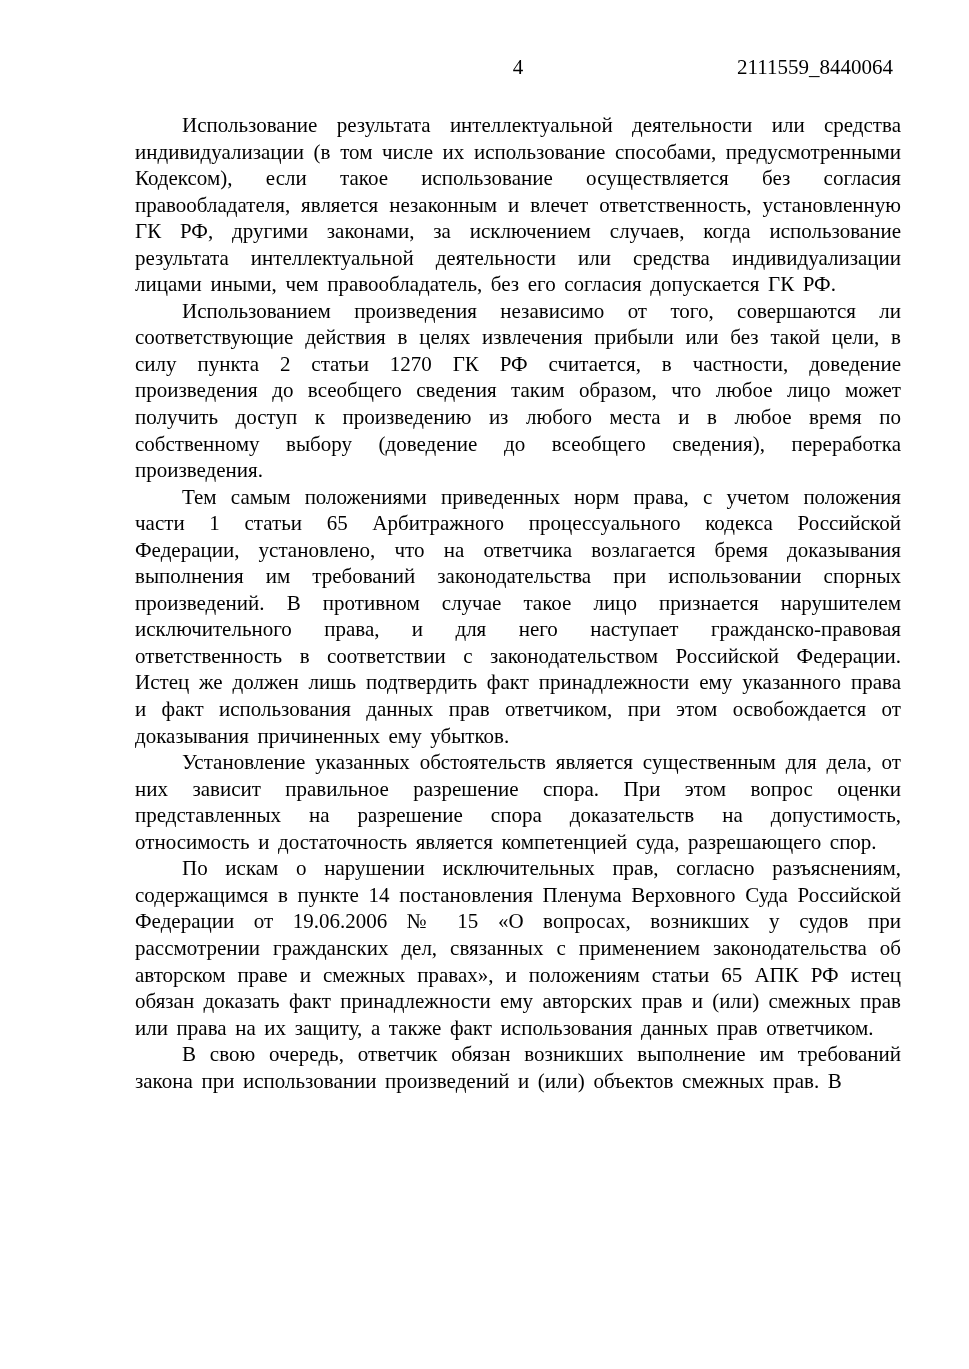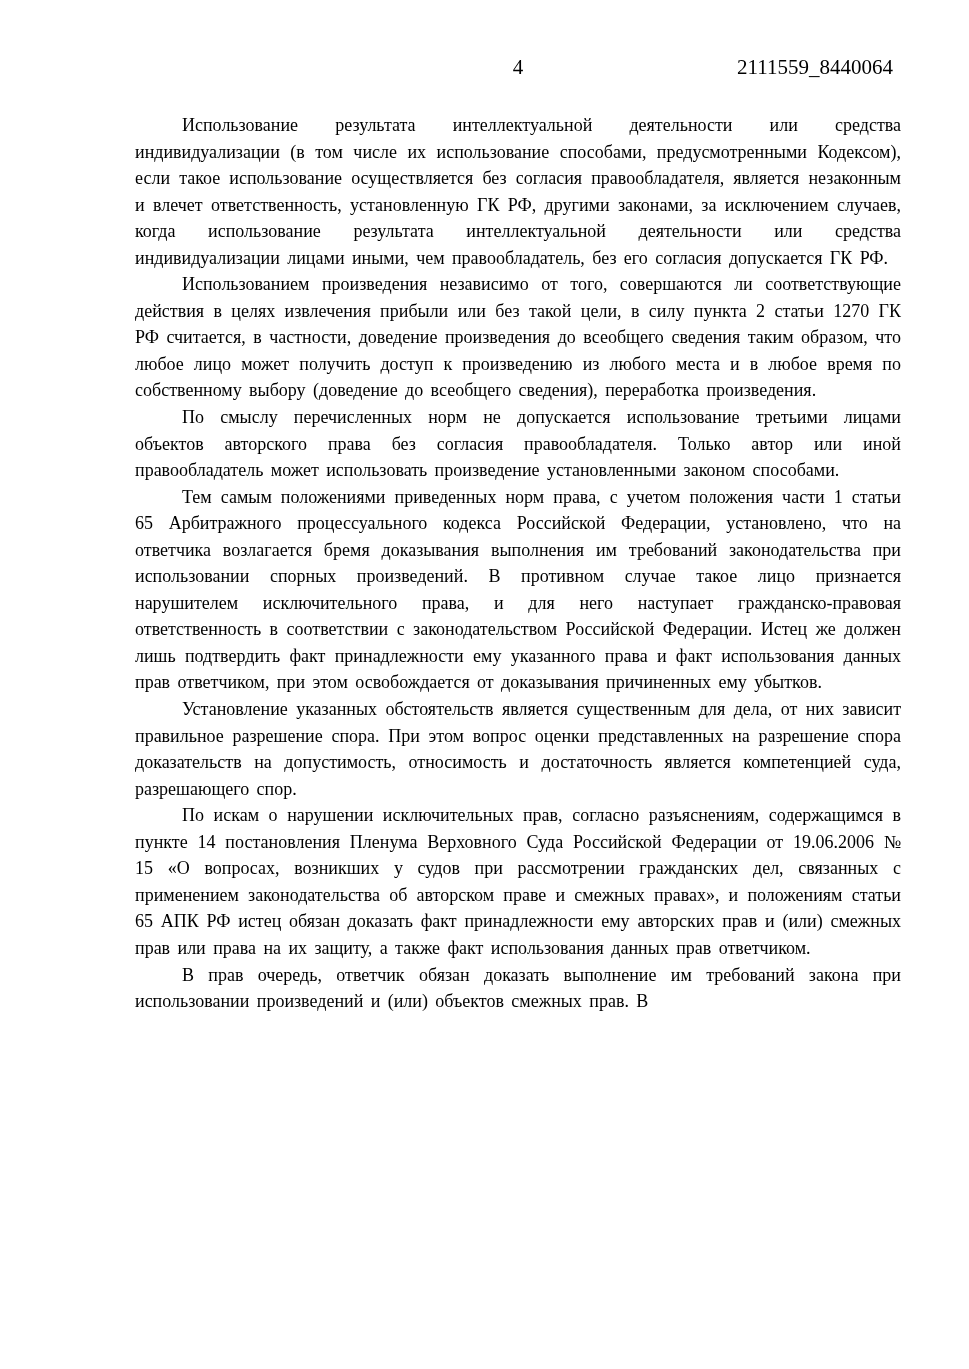--- a/index.html
+++ b/index.html
@@ -37,40 +37,39 @@
     top: 0;
   }
   .content {
     position: absolute;
     top: 112px;
     left: 135px;
     width: 766px;
   }
   .content p {
     margin: 0;
-    font-size: 18px;
+    font-size: 21px;
     line-height: 26.55px;
     text-align: justify;
     text-indent: 47px;
     word-spacing: 0.16em;
   }
 </style>
 </head>
 <body>
 
 <div class="page">
 
   <div class="page-header">
     <span class="page-number">4</span>
     <span class="document-id">2111559_8440064</span>
   </div>
 
   <div class="content">
     <p>Использование результата интеллектуальной деятельности или средства индивидуализации (в том числе их использование способами, предусмотренными Кодексом), если такое использование осуществляется без согласия правообладателя, является незаконным и влечет ответственность, установленную ГК РФ, другими законами, за исключением случаев, когда использование результата интеллектуальной деятельности или средства индивидуализации лицами иными, чем правообладатель, без его согласия допускается ГК РФ.</p>
     <p>Использованием произведения независимо от того, совершаются ли соответствующие действия в целях извлечения прибыли или без такой цели, в силу пункта 2 статьи 1270 ГК РФ считается, в частности, доведение произведения до всеобщего сведения таким образом, что любое лицо может получить доступ к произведению из любого места и в любое время по собственному выбору (доведение до всеобщего сведения), переработка произведения.</p>
-    <p>По смыслу перечисленных норм не допускается использование третьими лицами объектов авторского права без согласия правообладателя. Только автор или иной правообладатель может использовать произведение установленными законом способами.</p>
     <p>Тем самым положениями приведенных норм права, с учетом положения части 1 статьи 65 Арбитражного процессуального кодекса Российской Федерации, установлено, что на ответчика возлагается бремя доказывания выполнения им требований законодательства при использовании спорных произведений. В противном случае такое лицо признается нарушителем исключительного права, и для него наступает гражданско-правовая ответственность в соответствии с законодательством Российской Федерации. Истец же должен лишь подтвердить факт принадлежности ему указанного права и факт использования данных прав ответчиком, при этом освобождается от доказывания причиненных ему убытков.</p>
     <p>Установление указанных обстоятельств является существенным для дела, от них зависит правильное разрешение спора. При этом вопрос оценки представленных на разрешение спора доказательств на допустимость, относимость и достаточность является компетенцией суда, разрешающего спор.</p>
     <p>По искам о нарушении исключительных прав, согласно разъяснениям, содержащимся в пункте 14 постановления Пленума Верховного Суда Российской Федерации от 19.06.2006 № 15 «О вопросах, возникших у судов при рассмотрении гражданских дел, связанных с применением законодательства об авторском праве и смежных правах», и положениям статьи 65 АПК РФ истец обязан доказать факт принадлежности ему авторских прав и (или) смежных прав или права на их защиту, а также факт использования данных прав ответчиком.</p>
-    <p>В прав очередь, ответчик обязан доказать выполнение им требований закона при использовании произведений и (или) объектов смежных прав. В</p>
+    <p>В свою очередь, ответчик обязан возникших выполнение им требований закона при использовании произведений и (или) объектов смежных прав. В</p>
   </div>
 
 </div>
 
 </body></html>

